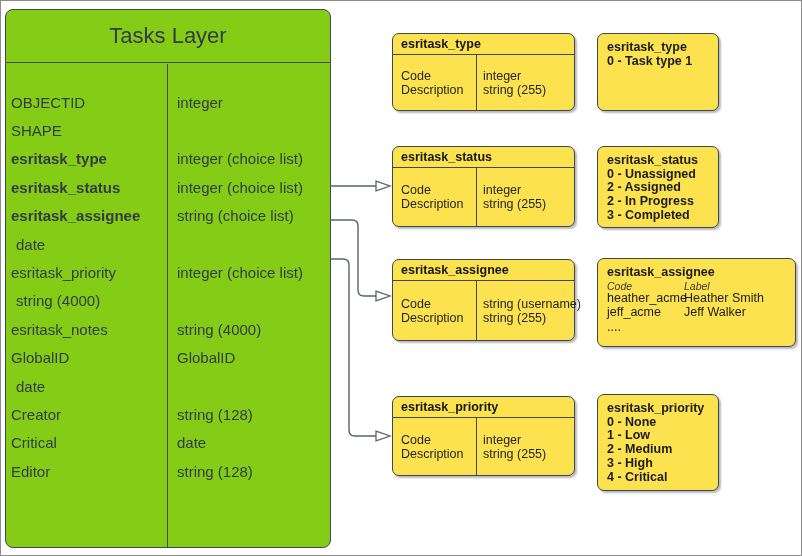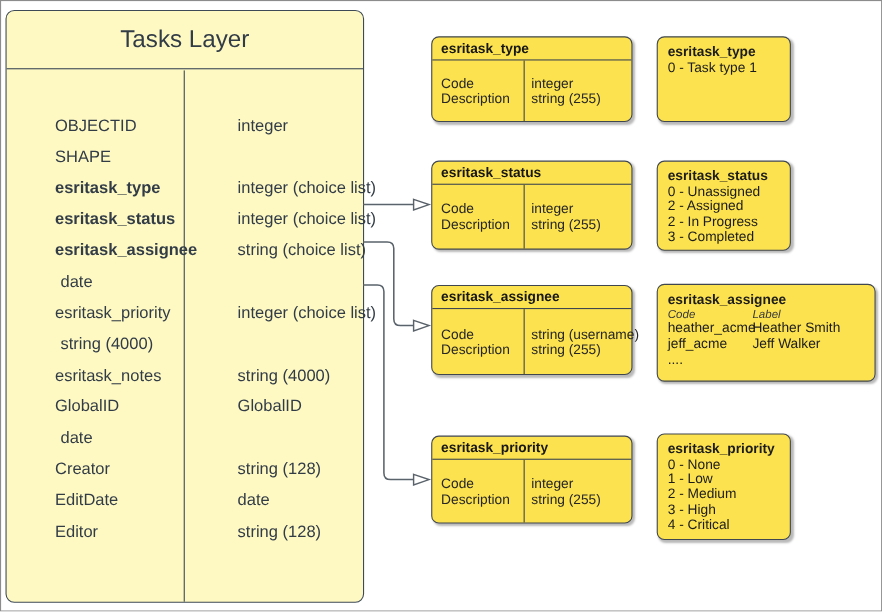--- a/index.html
+++ b/index.html
@@ -4,28 +4,28 @@
 <style>
   html,body{margin:0;padding:0;background:#fff;}
   .page{
     position:relative;width:802px;height:556px;background:#fff;
     border:1px solid var(--page_border);box-sizing:border-box;overflow:hidden;
     font-family:"Liberation Sans",sans-serif;
   }
   
   .tasks-table{
     position:absolute;left:4px;top:8px;width:326px;height:539px;
-    border:1.5px solid var(--table_stroke);border-radius:8px;background:#fef9c3;box-sizing:border-box;
+    border:1.5px solid var(--table_stroke);border-radius:8px;background:#84cc16;box-sizing:border-box;
   }
   .tasks-title{
     height:52px;line-height:52px;text-align:center;font-size:22px;
     color:var(--text);border-bottom:1.5px solid var(--table_stroke);
   }
   .tasks-vline{position:absolute;left:161px;top:53.5px;bottom:0;width:1px;background:var(--table_stroke);}
-  .tasks-rows{position:absolute;left:0;top:90px;width:100%;margin-left:39px;}
+  .tasks-rows{position:absolute;left:0;top:78px;width:100%;}
   .trow{display:grid;grid-template-columns:161px 1fr;height:28.4px;align-items:center;
         font-size:15px;color:var(--text);}
   .fname{padding-left:5px;white-space:nowrap;}
   .ftype{padding-left:10px;white-space:nowrap;}
   .bold{font-weight:bold;}
   
   .connectors{position:absolute;left:0;top:0;pointer-events:none;}
   .connectors path{stroke:var(--connector);stroke-width:1.4;fill:none;}
   .connectors polygon{fill:#fff;stroke:var(--connector);stroke-width:1.3;}
   
@@ -47,21 +47,21 @@
   #dbox-assignee{top:258px;height:82px;}
   #dbox-priority{top:395px;height:80px;}
   
   .vbox{
     position:absolute;left:596px;width:122px;background:var(--yellow);
     border:1.5px solid var(--box_stroke);border-radius:7px;box-sizing:border-box;
     box-shadow:2px 2px 2px rgba(0,0,0,0.28);color:#1c1c1c;font-size:12.5px;
     padding:6px 0 0 9px;
   }
   .vbox-title{font-weight:bold;line-height:14.5px;white-space:nowrap;}
-  .vline-item{display:block;line-height:13.8px;white-space:nowrap;}
+  .vline-item{display:block;line-height:13.8px;white-space:nowrap;font-weight:bold;}
   #vbox-type{top:32px;height:78px;}
   #vbox-status{top:145px;height:82px;}
   #vbox-assignee{top:257px;height:89px;width:199px;}
   #vbox-priority{top:393px;height:97px;}
   .vgrid{display:grid;grid-template-columns:77px 1fr;}
   .vcolh{font-style:italic;font-size:10.5px;line-height:12.5px;color:#3a3a3a;white-space:nowrap;}
   .vcell{line-height:13.8px;white-space:nowrap;}
   .vmore{line-height:15px;}
 </style>
 </head>
@@ -124,21 +124,21 @@
         <div class="trow">
           <span class="ftype">date</span>
         </div>
 
         <div class="trow">
           <span class="fname">Creator</span>
           <span class="ftype">string (128)</span>
         </div>
 
         <div class="trow">
-          <span class="fname">EditDate</span>
+          <span class="fname">Critical</span>
           <span class="ftype">date</span>
         </div>
 
         <div class="trow">
           <span class="fname">Editor</span>
           <span class="ftype">string (128)</span>
         </div>
       </div>
   </div>
 

